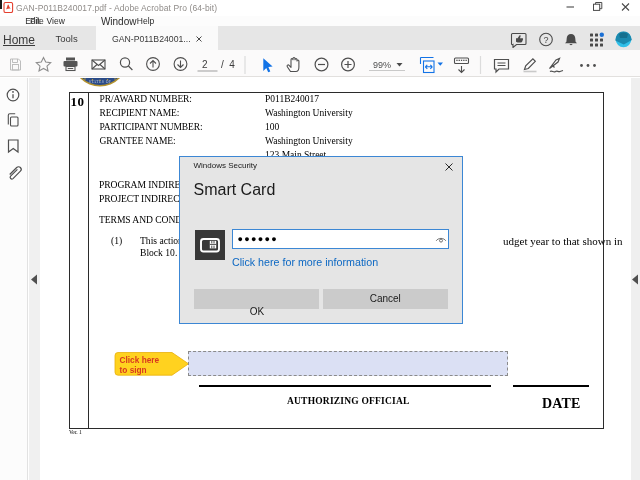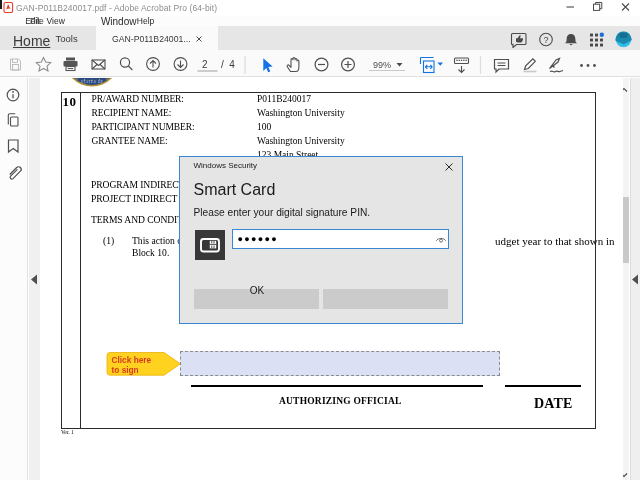--- a/index.html
+++ b/index.html
@@ -30,21 +30,21 @@
 
 <div class="abs" style="left:0;top:16px;width:640px;height:10px;background:#fcfcfc;"></div>
 <div class="abs" style="left:5px;top:15.5px;font-size:8.5px;color:#2b2b2b;padding-left:25px;">File</div>
 <div class="abs" style="left:25.2px;top:15.5px;font-size:8.5px;color:#2b2b2b;">Edit</div>
 <div class="abs" style="left:46.5px;top:15.5px;font-size:8.5px;color:#2b2b2b;">View</div>
 <div class="abs" style="left:70.4px;top:24px;font-size:13px;color:#2b2b2b;">E-Sign</div>
 <div class="abs" style="left:100.9px;top:15.5px;font-size:10px;color:#2b2b2b;">Window</div>
 <div class="abs" style="left:136.8px;top:15.5px;font-size:8.5px;color:#2b2b2b;">Help</div>
 
 <div class="abs" style="left:0;top:26px;width:640px;height:24px;background:#e6e6e6;"></div>
-<div class="abs" style="left:13px;top:32.5px;font-size:14px;color:#3a3a3a;text-decoration:underline;">Home</div>
+<div class="abs" style="left:3px;top:32.5px;font-size:12px;color:#3a3a3a;text-decoration:underline;">Home</div>
 <div class="abs" style="left:55.5px;top:32.5px;font-size:9.5px;color:#3a3a3a;">Tools</div>
 <div class="abs" style="left:95.5px;top:26px;width:122px;height:24px;background:#fafafa;"></div>
 <div class="abs" style="left:112px;top:33.5px;font-size:8.7px;color:#3a3a3a;">GAN-P011B24001...</div>
 <svg class="abs" style="left:195px;top:35px;" width="8" height="8" viewBox="0 0 8 8">
   <path d="M1.5 1.5 L6.5 6.5 M6.5 1.5 L1.5 6.5" stroke="#4a4a4a" stroke-width="1"></path>
 </svg>
 
 <svg class="abs" style="left:510px;top:31px;" width="124" height="17" viewBox="0 0 124 17">
 
   <path d="M3.5 2.5 h11.5 a1 1 0 0 1 1 1 v9 a1 1 0 0 1 -1 1 h-8.5 l-3.5 3 v-3 a1 1 0 0 1 -1.5 -1 v-9 a1 1 0 0 1 1 -1 z" fill="none" stroke="#4a4a4a" stroke-width="1.1"></path>
@@ -205,21 +205,21 @@
     </svg>
 <svg class="abs" style="left:620px;top:472px;" width="8" height="6" viewBox="0 0 8 6">
       <path d="M1 1.5 l3 3 3 -3" stroke="#4f4f4f" fill="none" stroke-width="1.2"></path>
     </svg>
 
 <div class="abs" style="left:629.5px;top:78px;width:10.5px;height:402px;background:#efefef;border-left:1px solid #dcdcdc;"></div>
 <svg class="abs" style="left:631px;top:273.5px;" width="8" height="11" viewBox="0 0 8 11">
       <path d="M7 0.5 v10 l-6 -5 z" fill="#4f4f4f"></path>
     </svg>
 
-<div class="abs" style="left:44px;top:78px;width:579px;height:402px;background:#ffffff;overflow:hidden;">
+<div class="abs" style="left:52px;top:78px;width:579px;height:402px;background:#ffffff;overflow:hidden;">
 
   <svg class="abs" style="left:0;top:0;" width="120" height="12" viewBox="0 0 120 12">
 
     <g>
       <circle cx="48" cy="-19" r="27.6" fill="#b3922f"></circle>
       <circle cx="48" cy="-19" r="26" fill="#2b4b88"></circle>
       <text x="48" y="5" font-size="3.8" fill="#c2cce0" text-anchor="middle" font-family="Liberation Serif" letter-spacing="0.4">STATES OF</text>
       <g fill="#c9a63a">
         <circle cx="33" cy="1" r="0.7"></circle>
             <circle cx="40.5" cy="1.8" r="0.7"></circle>
@@ -265,34 +265,35 @@
   <div class="abs serif" style="left:490px;top:317.5px;font-size:14px;font-weight:bold;color:#000;letter-spacing:0.2px;">DATE</div>
   <div class="abs serif" style="left:17px;top:350.5px;font-size:5.5px;color:#000;">Ver. 1</div>
 </div>
 
 <div class="abs" style="left:178.5px;top:156px;width:284px;height:167.5px;background:#e5e5e5;border:1px solid #3c87d4;">
   <div class="abs" style="left:14px;top:3.5px;font-size:8px;color:#1a1a1a;">Windows Security</div>
   <svg class="abs" style="left:264px;top:4.5px;" width="10" height="10" viewBox="0 0 10 10">
         <path d="M1.5 1.5 L8.5 8.5 M8.5 1.5 L1.5 8.5" stroke="#2a2a2a" stroke-width="1"></path>
       </svg>
   <div class="abs" style="left:14px;top:23.5px;font-size:16px;color:#1b1b1b;">Smart Card</div>
-  <div class="abs" style="left:14px;top:50px;font-size:10.2px;color:#1b1b1b;">Please enter your digital signature PIN.</div>
 
   <svg class="abs" style="left:15px;top:72.5px;" width="30" height="30" viewBox="0 0 30 30">
     <rect x="0" y="0" width="30" height="30" fill="#383838"></rect>
     <rect x="6" y="9" width="18" height="12.5" rx="2.5" fill="none" stroke="#fff" stroke-width="1.9"></rect>
     <rect x="14.8" y="10.8" width="6.4" height="7.6" fill="#fff"></rect>
     <path d="M16.8 10.8 v2.6 M19 10.8 v2.6 M16.8 15.6 v2.8 M19 15.6 v2.8 M14.8 14.4 h6.4" stroke="#383838" stroke-width="0.9"></path>
   </svg>
 
   <div class="abs" style="left:52.5px;top:72px;width:217px;height:19.5px;background:#fff;border:1px solid #3c87d4;"></div>
   <div class="abs" style="left:58px;top:76.5px;font-size:9px;letter-spacing:1.3px;color:#000;">●●●●●●</div>
   <svg class="abs" style="left:255px;top:77.5px;" width="12" height="10" viewBox="0 0 12 10">
     <path d="M1.2 5.8 C3.2 2.6 8.8 2.6 10.8 5.8" stroke="#6e6e6e" fill="none" stroke-width="1"></path>
     <circle cx="6" cy="5.6" r="1.5" fill="none" stroke="#6e6e6e" stroke-width="1"></circle>
   </svg>
+  <div class="abs" style="left:52.5px;top:99px;font-size:10.7px;color:#0d68c3;">Click here for more information</div>
 
   <div class="abs" style="left:14.5px;top:131.5px;width:124.5px;height:20px;background:#cbcbcb;"></div>
   <div class="abs" style="left:143.5px;top:131.5px;width:124.5px;height:20px;background:#cbcbcb;"></div>
-  <div class="abs" style="left:14.5px;top:128px;width:126px;text-align:center;font-size:10px;color:#1a1a1a;">OK</div>
+  <div class="abs" style="left:14.5px;top:149px;width:126px;text-align:center;font-size:10px;color:#1a1a1a;">OK</div>
+  <div class="abs" style="left:143.5px;top:136px;width:124.5px;text-align:center;font-size:10px;color:#1a1a1a;">Cancel</div>
 </div>
 
 </div>
 
 </body></html>

